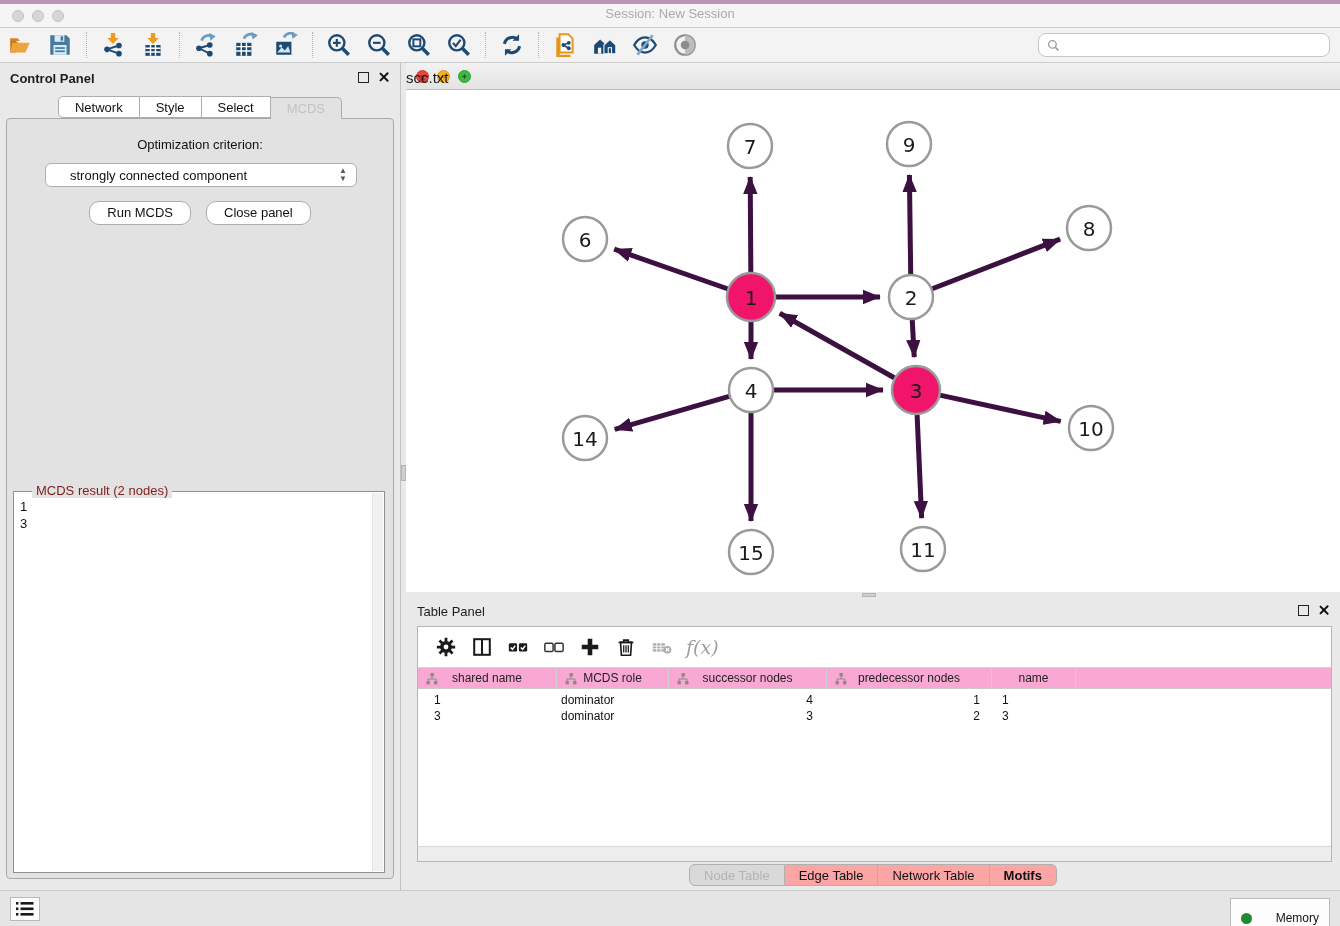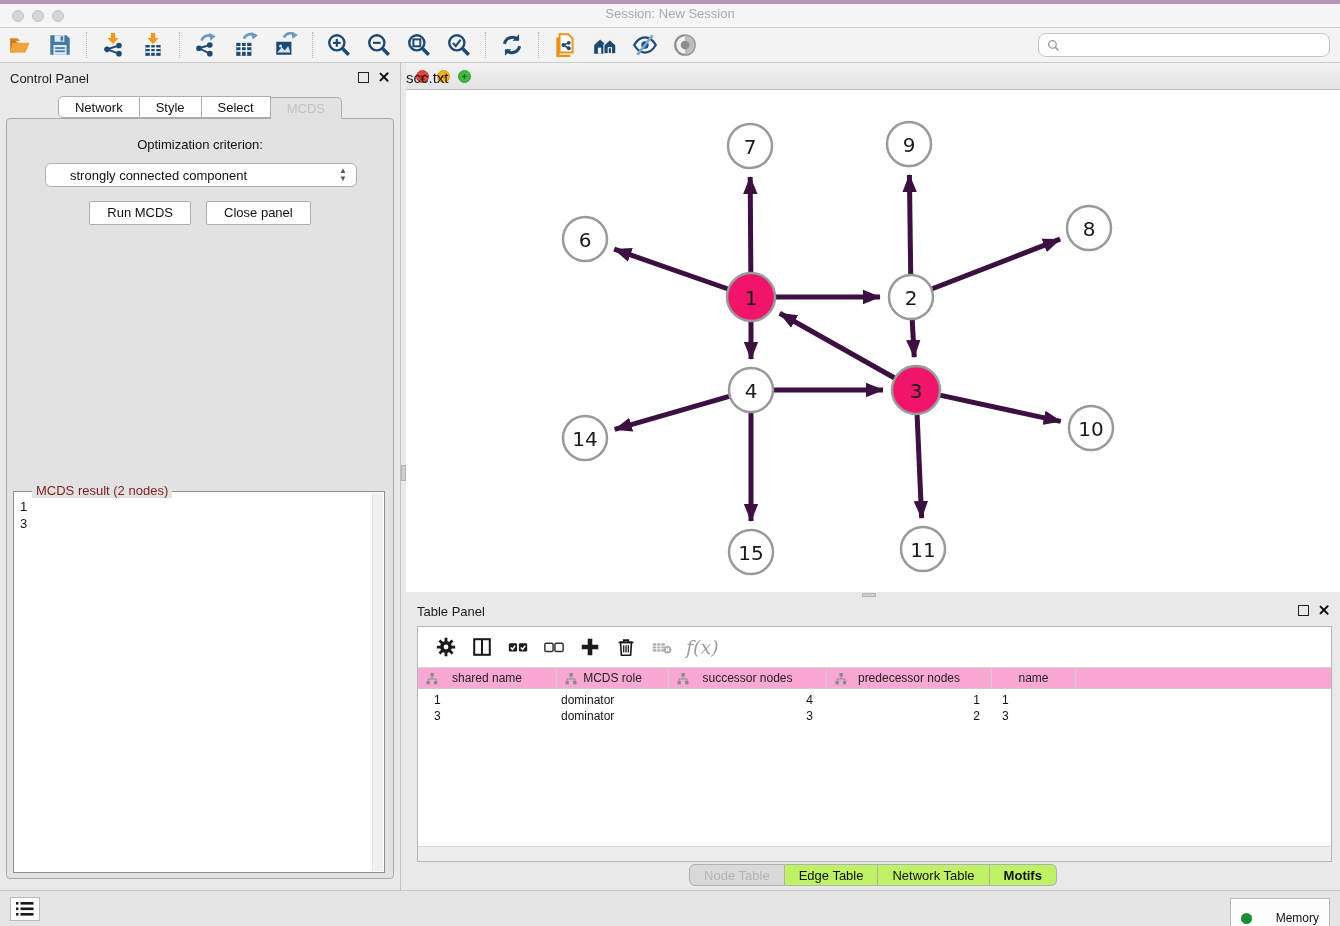--- a/index.html
+++ b/index.html
@@ -25,42 +25,42 @@
   .searchbox { position:absolute; right:10px; top:5px; width:292px; height:24px;
                background:#ffffff; border:1px solid #c6c6c6; border-radius:8px;
                display:flex; align-items:center; padding:0 8px; }
   .searchbox svg { width:13px; height:13px; margin-right:6px; flex:0 0 auto; }
   .searchbox input { border:none; outline:none; flex:1; font-size:12px; background:transparent; }
 
   
   .control-panel { position:absolute; left:0; top:63px; width:401px; height:827px;
                    background:#e9e9e9; border-right:1px solid #c2c2c2; }
   .panel-head { position:absolute; left:0; top:0; width:100%; height:30px; }
-  .panel-head .ph-title { position:absolute; left:10px; top:8px; font-size:13px; color:#1c1c1c; }
+  .panel-head .ph-title { position:absolute; left:10px; top:8px; font-size:13px; color:#1c1c1c;font-weight:bold; }
   .ph-icons { position:absolute; right:10px; top:8px; display:flex; gap:9px; align-items:center; }
   .float-ic { width:11px; height:11px; border:1.5px solid #222; background:transparent; }
   .close-ic { width:12px; height:12px; position:relative; }
   .close-ic:before,.close-ic:after { content:""; position:absolute; left:5px; top:0; width:2.4px; height:12px; background:#111; border-radius:1px; }
   .close-ic:before { transform:rotate(45deg); } .close-ic:after { transform:rotate(-45deg); }
 
   .cp-tabs { position:absolute; left:0; top:33px; width:100%; display:flex; justify-content:center; }
   .cp-tab { height:22px; padding:0 16px; font-size:13px; line-height:21px; color:#111;
             background:#fff; border:1px solid #adadad; border-left:none; position:relative; z-index:2; }
   .cp-tab:first-child { border-left:1px solid #adadad; border-radius:5px 0 0 5px; }
   .cp-tab.active { background:#e2e2e2; color:#c2c2c2; border-radius:0 5px 0 0; border-bottom:1px solid #e2e2e2; top:1px; height:22px; }
   .cp-body { position:absolute; left:6px; top:55px; width:388px; height:761px;
              background:#e2e2e2; border:1px solid #a9a9a9; border-radius:4px; }
   .opt-label { margin-top:18px; text-align:center; font-size:13px; color:#111; }
   .cp-select { position:absolute; left:38px; top:44px; width:312px; height:24px; background:#fff;
                border:1px solid #b0b0b0; border-radius:6px; font-size:13px; color:#111;
                display:flex; align-items:center; padding-left:24px; }
   .stepper { position:absolute; right:7px; top:3px; width:12px; font-size:8px; line-height:8px;
              color:#555; text-align:center; }
   .cp-buttons { position:absolute; left:0; top:82px; width:100%; display:flex; justify-content:center; gap:15px; }
-  .cp-btn { height:24px; padding:0 17px; background:#fff; border:1px solid #adadad; border-radius:2px;
+  .cp-btn { height:24px; padding:0 17px; background:#fff; border:1px solid #adadad; border-radius:10px;
             font-size:13px; color:#111; line-height:22px; }
   .result-box { position:absolute; left:6px; top:372px; width:372px; height:382px;
                 border:1px solid #8f8f8f; background:#fff; }
   .result-legend { position:absolute; left:18px; top:-9px; background:#e2e2e2; padding:0 4px;
                    font-size:13px; color:#7f1d1d; }
   .result-lines { position:absolute; left:6px; top:6px; font-size:13px; color:#111; line-height:17px; white-space:pre-line; }
   .result-scroll { position:absolute; right:1px; top:1px; width:11px; height:calc(100% - 2px);
                    background:#f1f1f1; border-left:1px solid #e3e3e3; }
 
   
@@ -99,21 +99,21 @@
                    border-top:1px solid #d4d4d4; border-bottom:1px solid #cccccc; background:#f9a8d4; }
   .tp-hcell { height:100%; border-right:1px solid #cfcfcf; position:relative;
               display:flex; align-items:center; justify-content:center; font-size:12px; color:#222; }
   .tp-hcell .tree-ic { position:absolute; left:8px; top:5px; }
   .tp-hfill { flex:1; border-right:none; }
   .tp-row { position:absolute; left:0; width:100%; height:16px; display:flex; font-size:12px; color:#111; }
   .tp-cell { height:100%; display:flex; align-items:center; }
   .tp-scroll { position:absolute; left:0; bottom:0; width:100%; height:15px; background:#ededed; border-top:1px solid #d8d8d8; }
   .tp-tabs { position:absolute; left:0; top:266px; width:100%; display:flex; justify-content:center; }
   .tp-tab { height:22px; padding:0 14px; font-size:13px; line-height:21px; color:#111;
-            background:#bef264; border:1px solid #b0b0b0; border-left:none; }
+            background:#fca5a5; border:1px solid #b0b0b0; border-left:none; }
   .tp-tab:first-child { border-left:1px solid #b0b0b0; border-radius:6px 0 0 6px; }
   .tp-tab:last-child { border-radius:0 6px 6px 0;font-weight:bold; }
   .tp-tab.active { background:#d9d9d9; color:#b3b3b3; }
 
   
   .statusbar { position:absolute; left:0; top:890px; width:1340px; height:36px;
                background:#e5e5e5; border-top:1px solid #c8c8c8; }
   .sb-left-btn { position:absolute; left:10px; top:6px; width:30px; height:24px; background:#fdfdfd;
                  border:1px solid #b9b9b9; display:flex; align-items:center; justify-content:center; }
   .memory-btn { position:absolute; right:10px; top:7px; height:40px; background:#fdfdfd;

